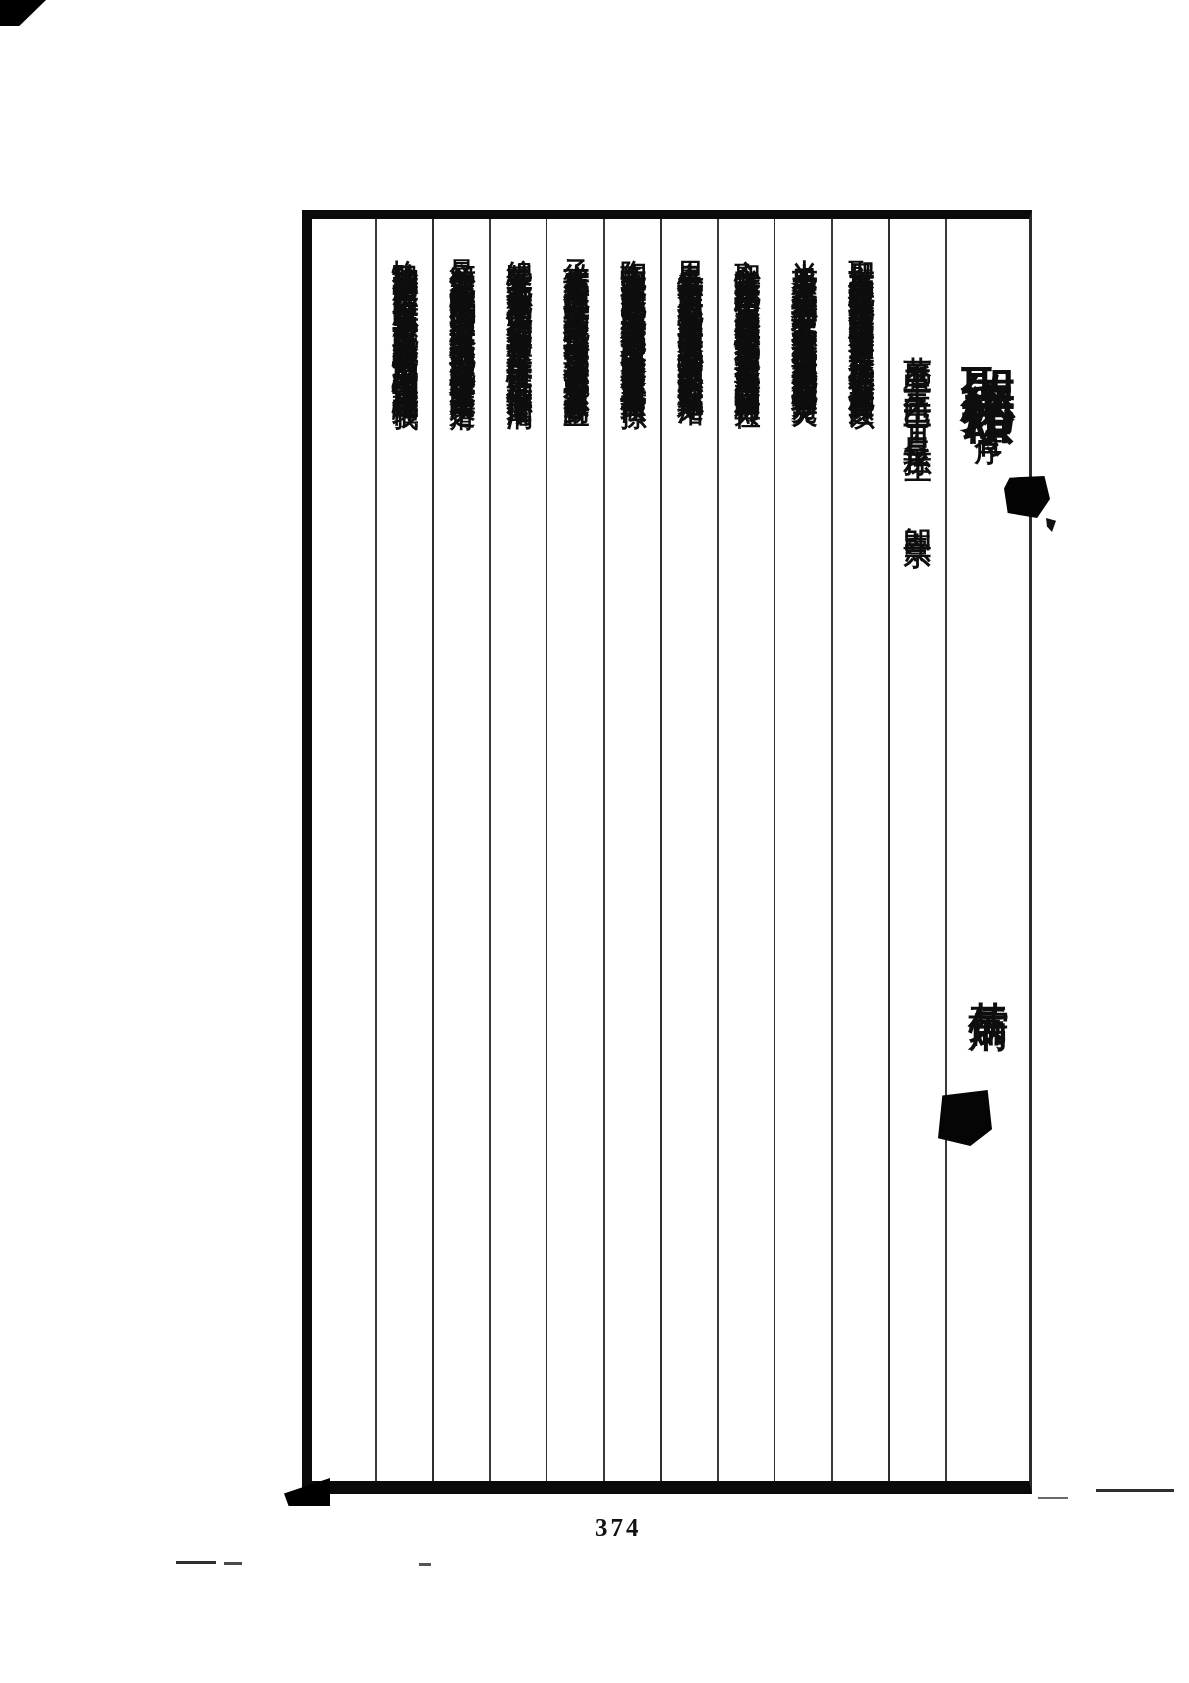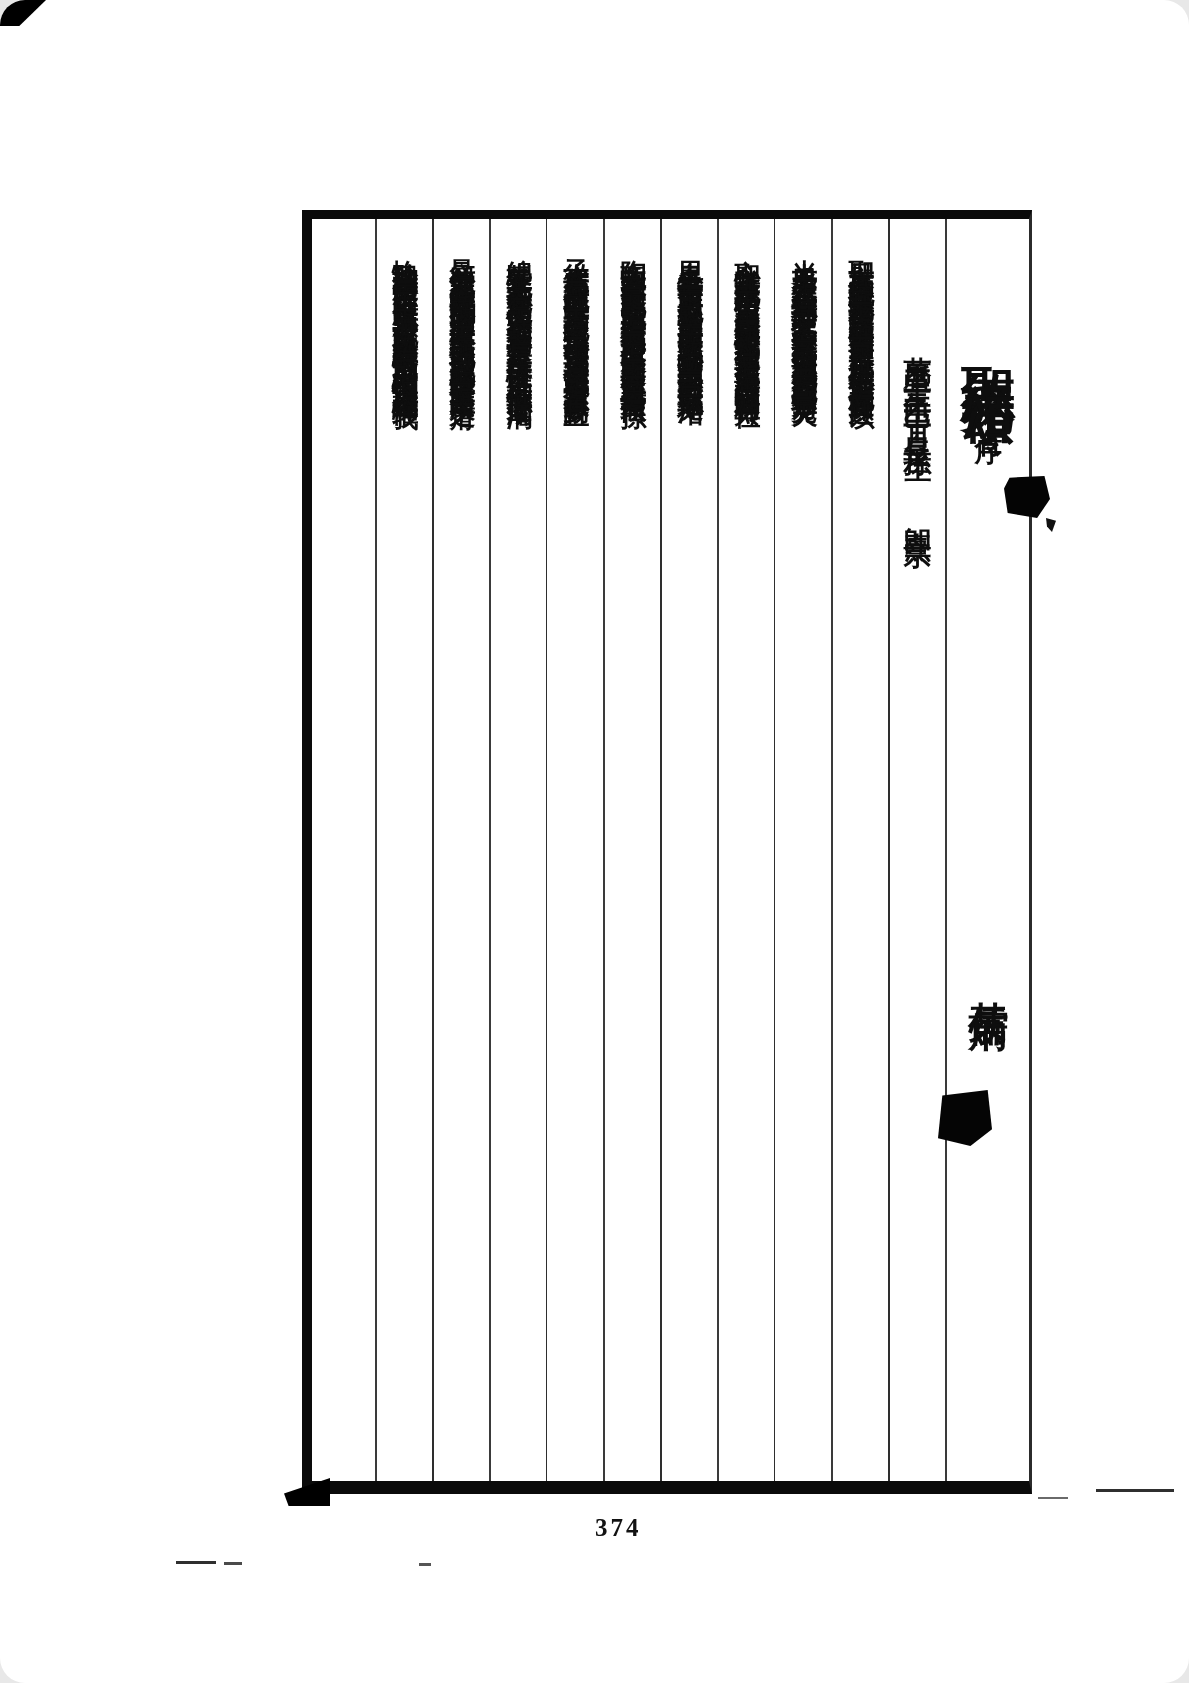--- a/index.html
+++ b/index.html
@@ -1,20 +1,19 @@
 <!DOCTYPE html>
 <html><head>
 <meta charset="utf-8">
 <style>
   html,body { margin:0; padding:0; background:#e8e8e8; }
   .scan {
     position:relative; width:1189px; height:1683px;
     background:#ffffff; overflow:hidden;
     font-family:"Liberation Serif","DejaVu Serif",serif;
-    border-radius:25px;
   }
   
   .frame {
     position:absolute; left:302px; top:210px; width:730px; height:1284px;
     box-sizing:border-box;
     border-top:9px solid #0a0a0a;
     border-left:10px solid #0a0a0a;
     border-bottom:13px solid #0a0a0a;
     border-right:3px solid #2b2b2b;
     background:#fff;

